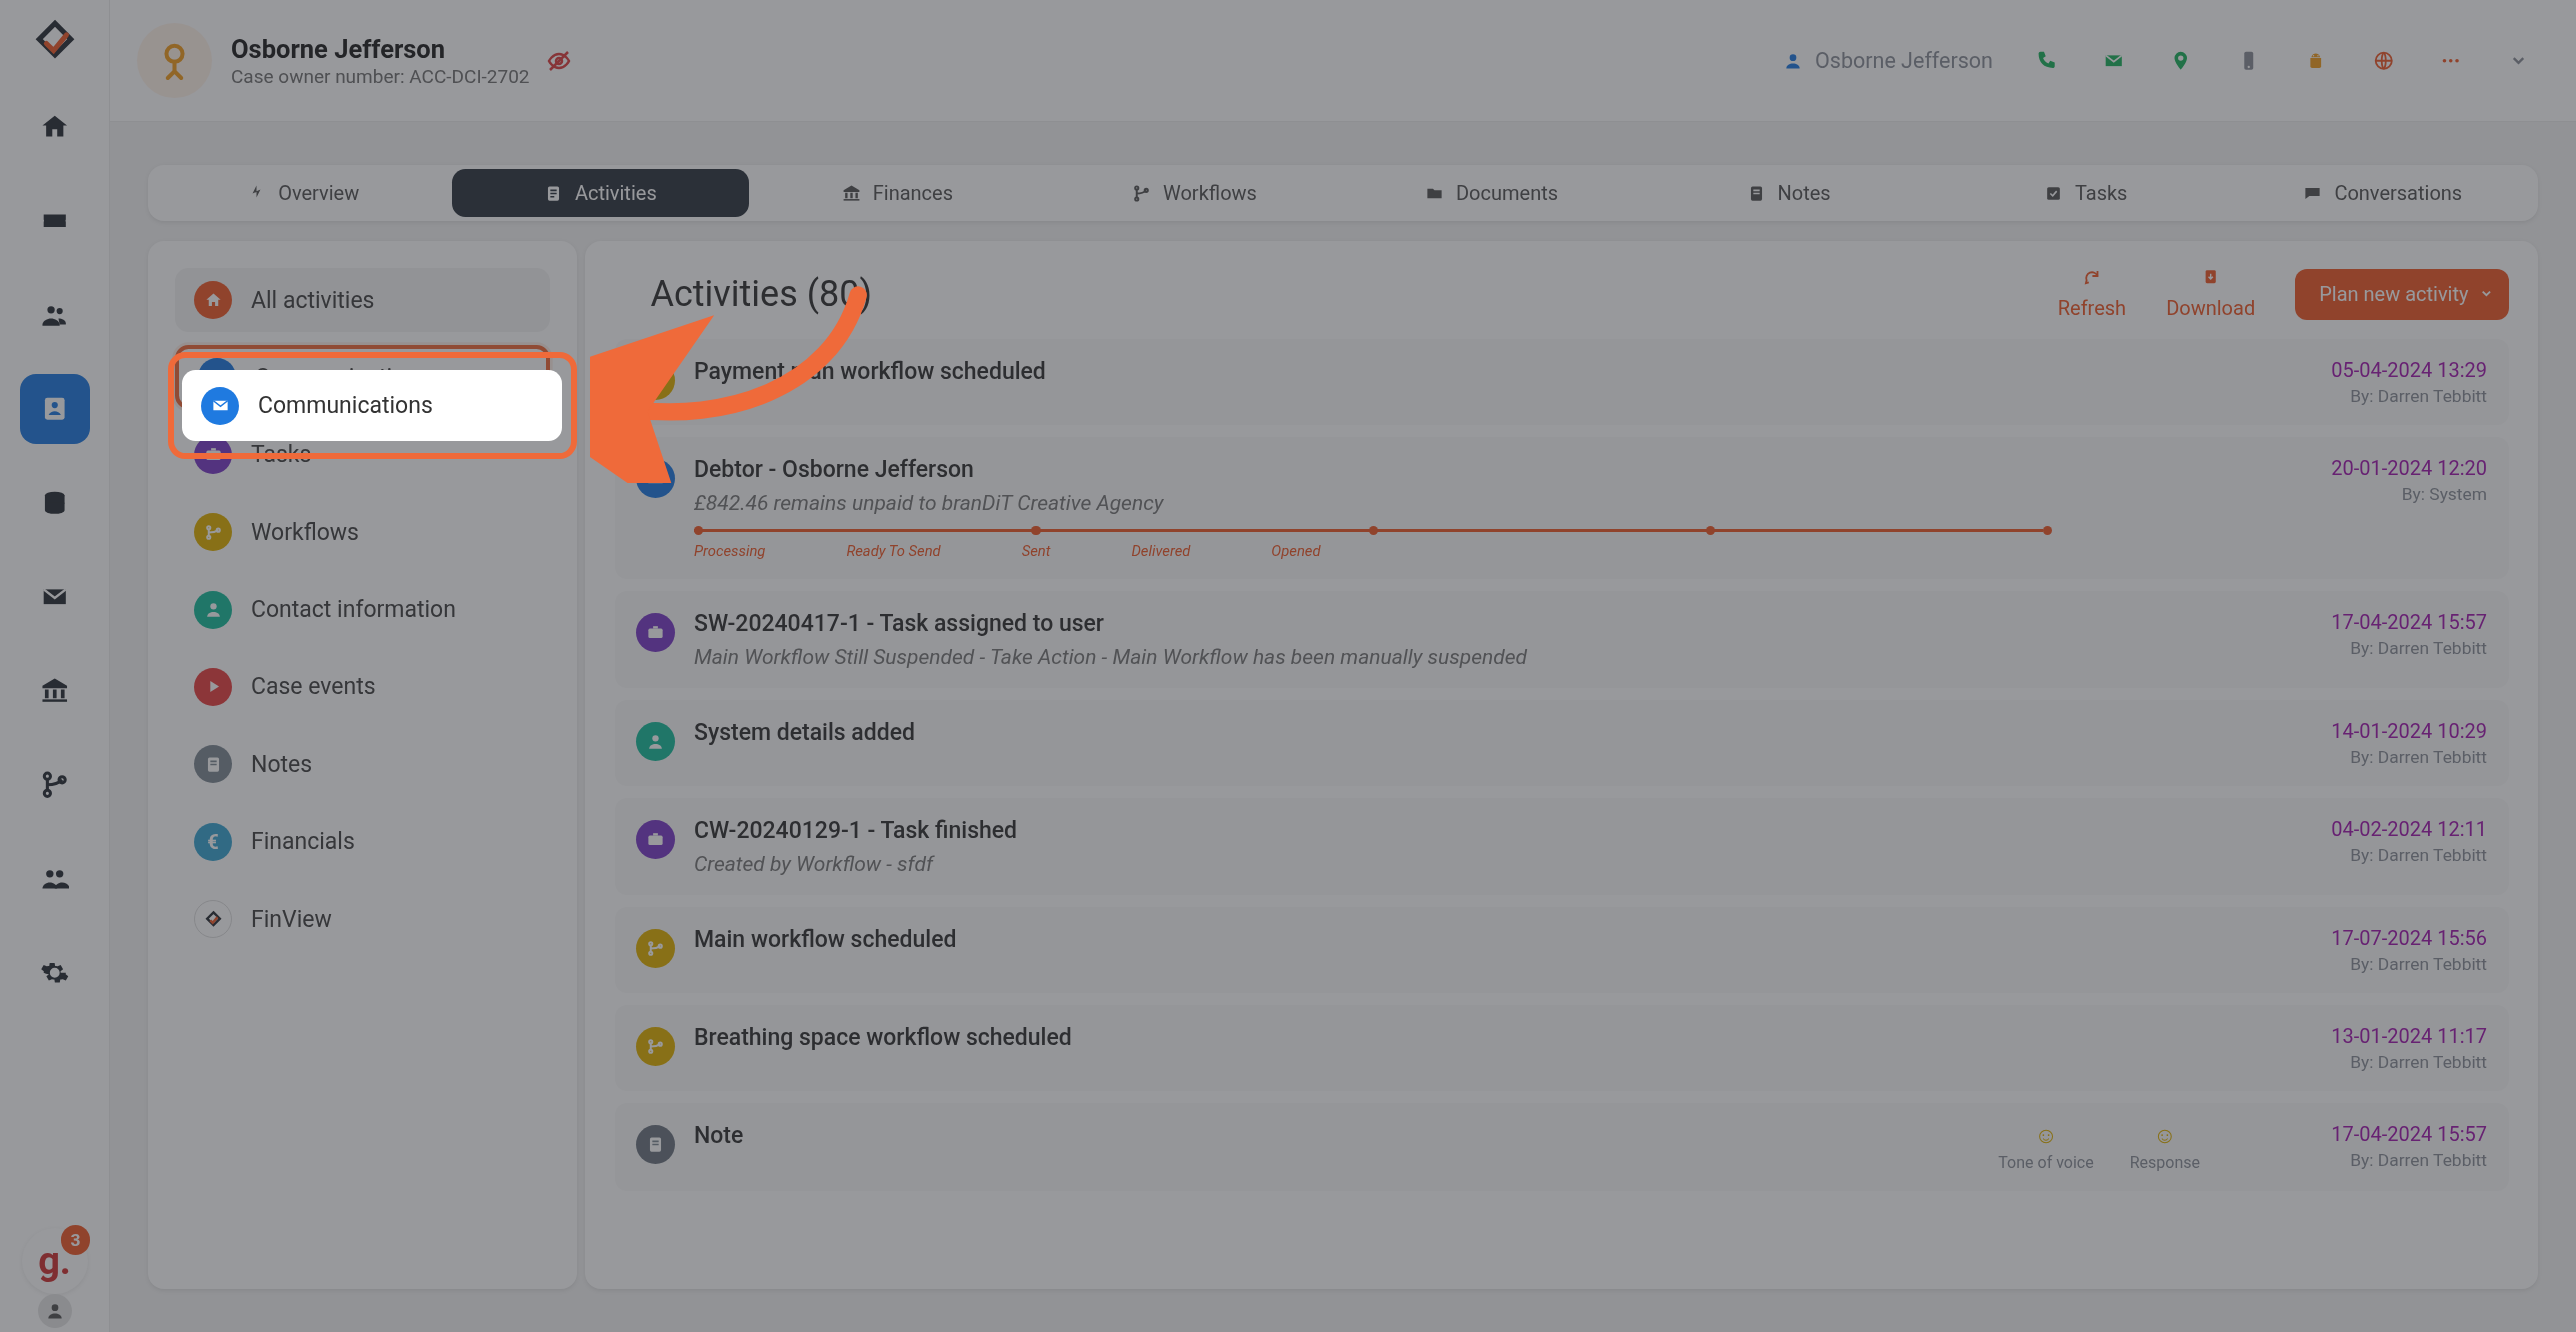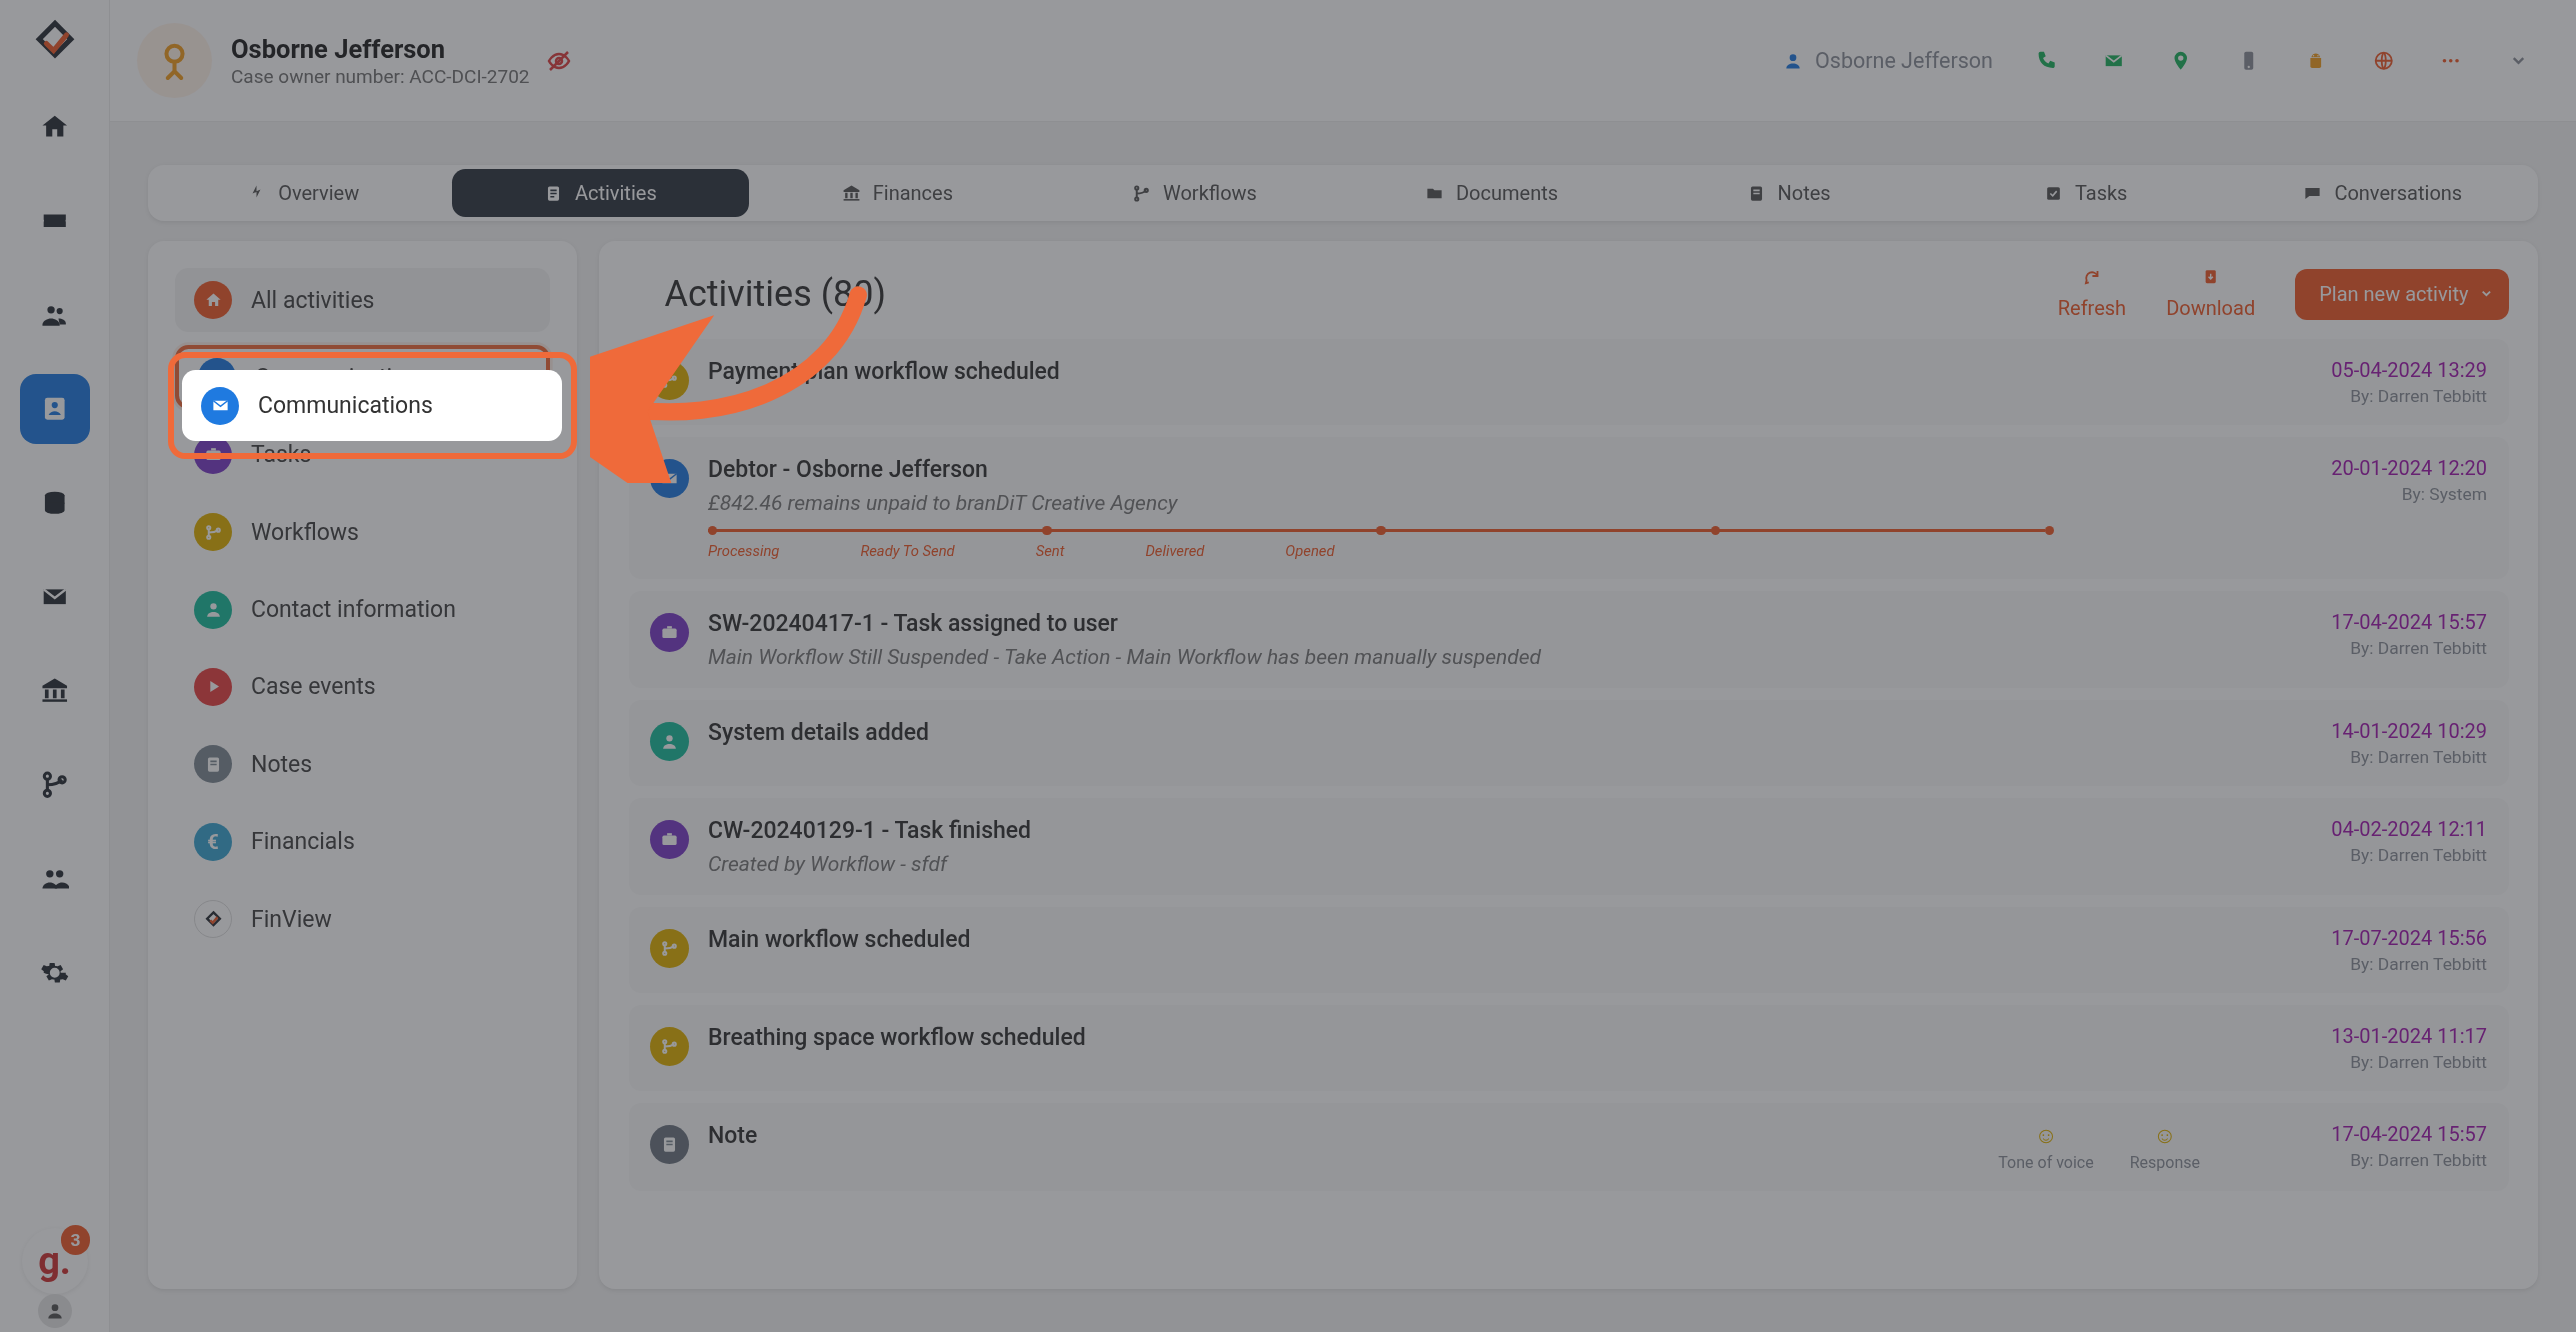--- a/index.html
+++ b/index.html
@@ -102,21 +102,21 @@
       display:flex;align-items:center;height:56px;padding:0 6.7px;margin-bottom:20px;
     }
     .tabs .tab{
       flex:1;display:flex;align-items:center;justify-content:center;gap:12px;
       font-size:20px;color:#555;border-radius:13.4px;height:48px;cursor:pointer;
     }
     .tabs .tab.active{background:var(--pill-dark);color:#fff;}
     .tabs .tab svg{width:19px;height:19px;}
 
     
-    .cols{display:flex;gap:22px;flex:1;}
+    .cols{display:flex;gap:8px;flex:1;}
     .left-panel{
       width:429px;min-width:429px;background:#fff;border-radius:16px;
       box-shadow:var(--shadow);padding:27px;
     }
     .filter{
       display:flex;align-items:center;gap:19px;height:64px;border-radius:13.4px;
       padding:0 19px;margin-bottom:13.4px;font-size:23px;color:#444;cursor:pointer;
     }
     .filter .fic{width:38px;height:38px;border-radius:50%;display:flex;align-items:center;justify-content:center;color:#fff;}
     .filter .fic svg{width:19px;height:19px;}

